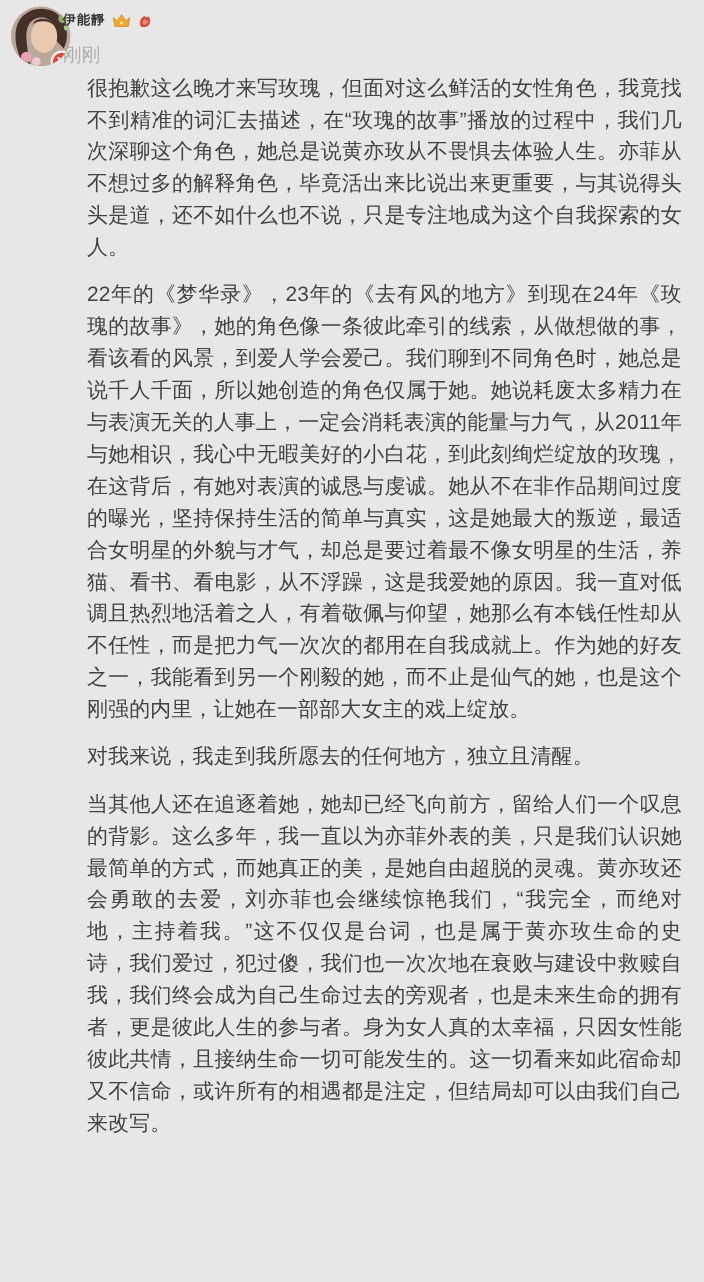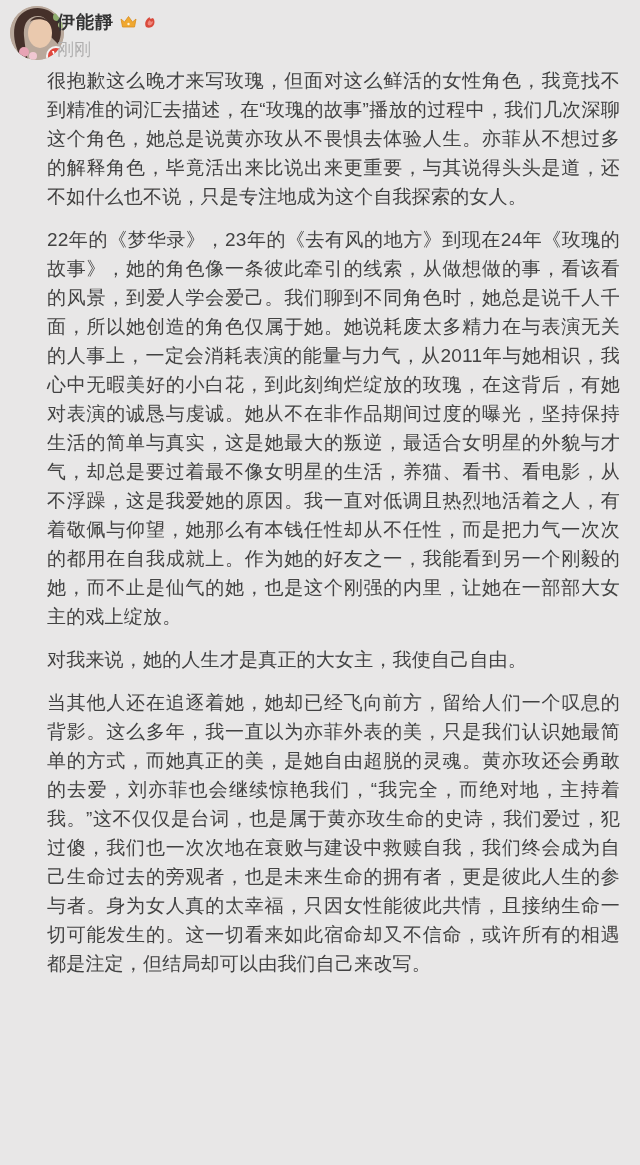--- a/index.html
+++ b/index.html
@@ -33,38 +33,38 @@
     position:absolute;left:36px;top:40px;width:20px;height:20px;
     border-radius:50%;background:var(--verified_badge);
     border:2px solid #f3f2f2;
     color:#ffffff;font-weight:bold;font-size:12px;line-height:16px;
     text-align:center;z-index:2;
   }
   .name-row{
     position:absolute;left:57px;top:10px;display:flex;align-items:center;gap:6px;
   }
   .username{
-    font-size:18px;font-weight:bold;color:var(--username);letter-spacing:1px;text-align:right;
+    font-size:12px;font-weight:bold;color:var(--username);letter-spacing:1px;text-align:right;
   }
   .badge-icon{display:inline-block;line-height:0;}
   .timestamp{
     position:absolute;left:57px;top:38px;font-size:17px;color:var(--timestamp);
   }
 
   
   .content{
     margin:8px 20px 0 47px;
     width:573px;
     font-size:19px;
     line-height:29px;
     text-align:justify;
     color:var(--body_text);
     letter-spacing:0.2px;
   }
-  .content p{margin-bottom:14px;}
+  .content p{margin-bottom:14px;margin-left:32px;}
 </style>
 </head>
 <body>
 
 <div class="page">
 
   <div class="header">
 
     <div class="avatar">
       <svg viewBox="0 0 54 54">
@@ -96,18 +96,18 @@
         </svg>
       </span>
     </div>
 
     <div class="timestamp">刚刚</div>
   </div>
 
   <div class="content">
     <p>很抱歉这么晚才来写玫瑰，但面对这么鲜活的女性角色，我竟找不到精准的词汇去描述，在“玫瑰的故事”播放的过程中，我们几次深聊这个角色，她总是说黄亦玫从不畏惧去体验人生。亦菲从不想过多的解释角色，毕竟活出来比说出来更重要，与其说得头头是道，还不如什么也不说，只是专注地成为这个自我探索的女人。</p>
     <p>22年的《梦华录》，23年的《去有风的地方》到现在24年《玫瑰的故事》，她的角色像一条彼此牵引的线索，从做想做的事，看该看的风景，到爱人学会爱己。我们聊到不同角色时，她总是说千人千面，所以她创造的角色仅属于她。她说耗废太多精力在与表演无关的人事上，一定会消耗表演的能量与力气，从2011年与她相识，我心中无暇美好的小白花，到此刻绚烂绽放的玫瑰，在这背后，有她对表演的诚恳与虔诚。她从不在非作品期间过度的曝光，坚持保持生活的简单与真实，这是她最大的叛逆，最适合女明星的外貌与才气，却总是要过着最不像女明星的生活，养猫、看书、看电影，从不浮躁，这是我爱她的原因。我一直对低调且热烈地活着之人，有着敬佩与仰望，她那么有本钱任性却从不任性，而是把力气一次次的都用在自我成就上。作为她的好友之一，我能看到另一个刚毅的她，而不止是仙气的她，也是这个刚强的内里，让她在一部部大女主的戏上绽放。</p>
-    <p>对我来说，她的人生才是真正的大女主，我使自己自由。</p>
+    <p>对我来说，我走到我所愿去的任何地方，独立且清醒。</p>
     <p>当其他人还在追逐着她，她却已经飞向前方，留给人们一个叹息的背影。这么多年，我一直以为亦菲外表的美，只是我们认识她最简单的方式，而她真正的美，是她自由超脱的灵魂。黄亦玫还会勇敢的去爱，刘亦菲也会继续惊艳我们，“我完全，而绝对地，主持着我。”这不仅仅是台词，也是属于黄亦玫生命的史诗，我们爱过，犯过傻，我们也一次次地在衰败与建设中救赎自我，我们终会成为自己生命过去的旁观者，也是未来生命的拥有者，更是彼此人生的参与者。身为女人真的太幸福，只因女性能彼此共情，且接纳生命一切可能发生的。这一切看来如此宿命却又不信命，或许所有的相遇都是注定，但结局却可以由我们自己来改写。</p>
 
   </div>
 
 </div>
 
 </body></html>

